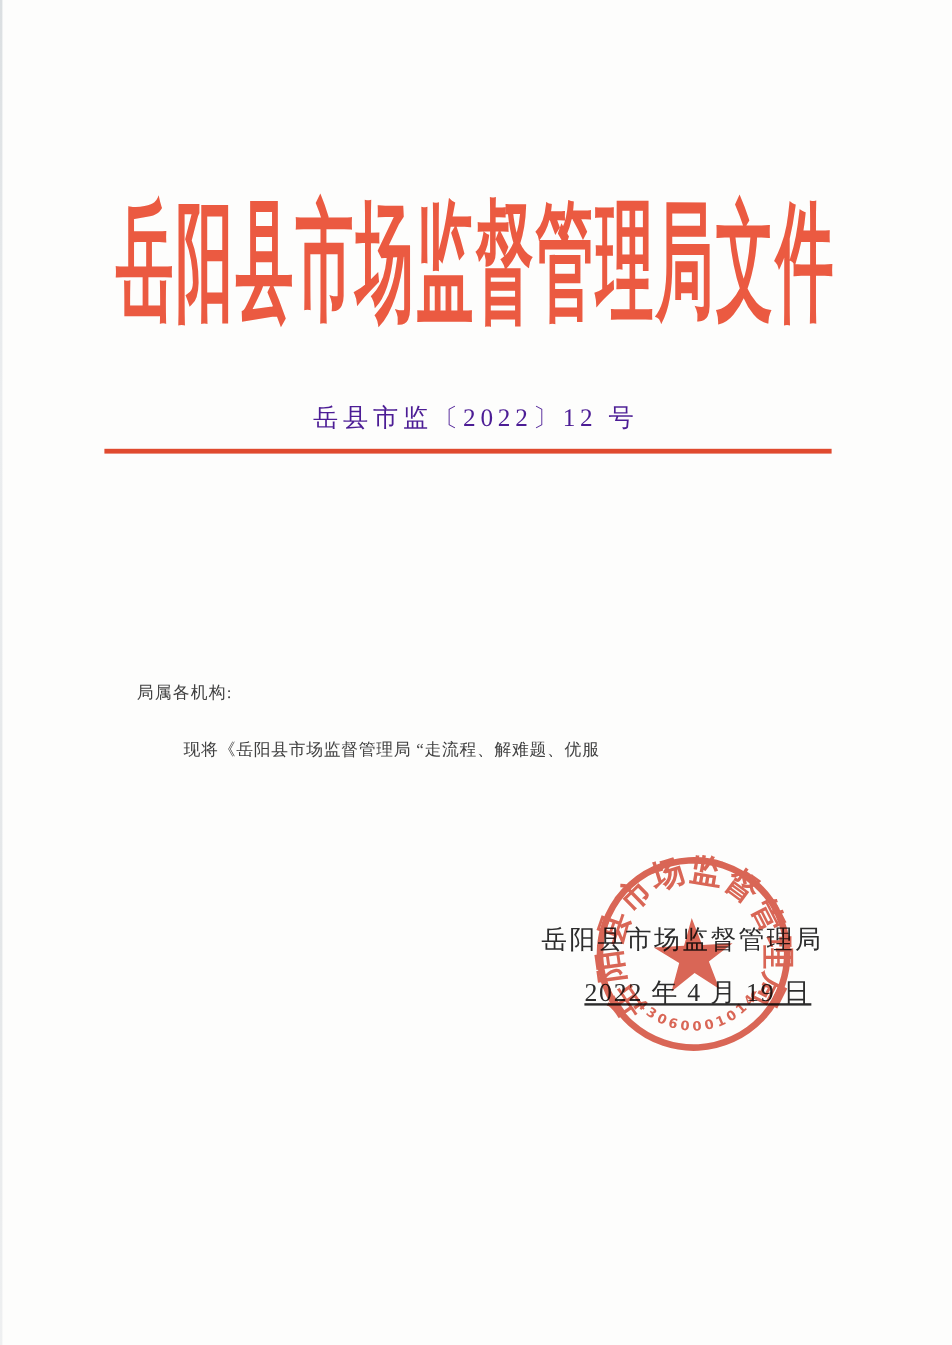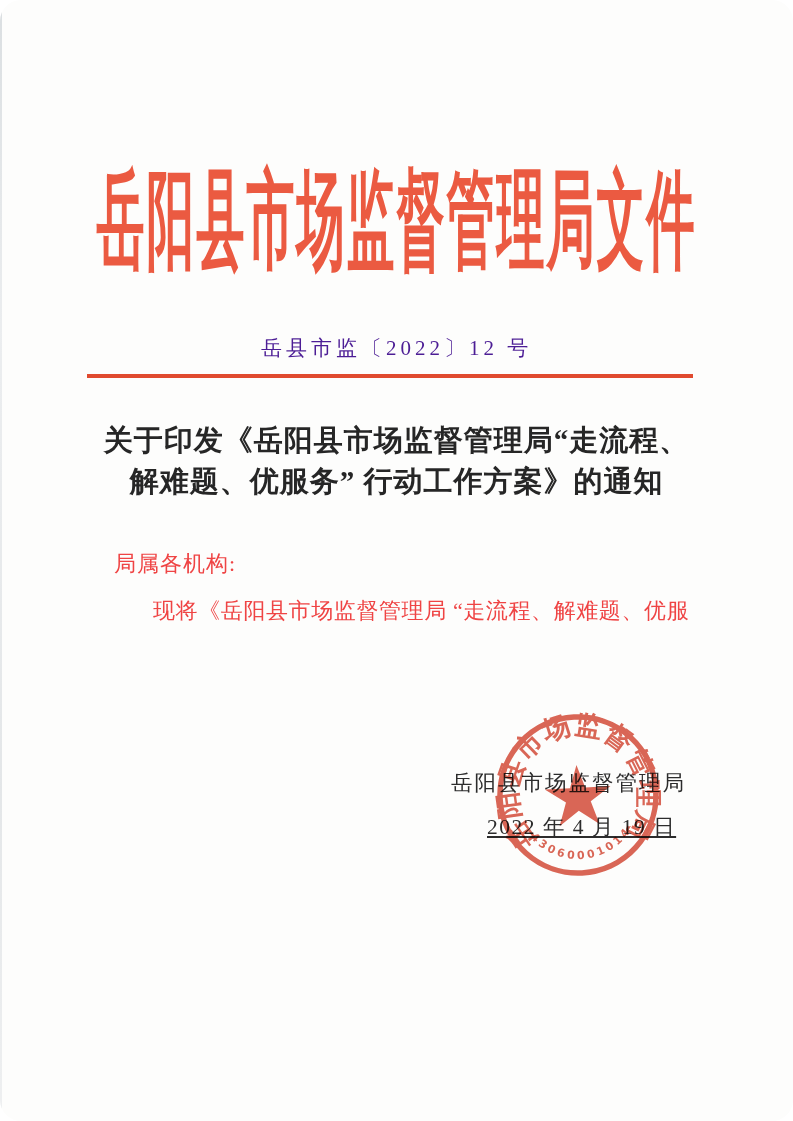--- a/index.html
+++ b/index.html
@@ -2,21 +2,20 @@
 <html><head>
 <meta charset="utf-8">
 <style>
   html,body { margin:0; padding:0; background:#ffffff; }
   #page {
     position:relative;
     width:793px; height:1121px;
     background:#fdfdfc;
     overflow:hidden;
     font-family:"Liberation Serif","DejaVu Serif",serif;
-    border-radius:21px;
   }
   .scan-edge {
     position:absolute; left:0; top:0; width:2px; height:100%;
     background:linear-gradient(180deg,#ccd2d6 0%,#e4e7ea 30%,#d9dde0 70%,#e8eaec 100%);
     opacity:.7;
   }
   .org-header {
     position:absolute; top:167px; left:0; width:100%;
     text-align:center;
     color:#eb5a41;
@@ -38,22 +37,23 @@
     background:#e04a2f;
   }
   .doc-title {
     position:absolute; top:420px; left:0; width:100%;
     text-align:center;
     font-size:29px; font-weight:bold; color:#262626;
     line-height:41px; letter-spacing:1px; white-space:nowrap;
   }
   .body-line {
     position:absolute;
-    font-size:22px; color:#ef4444;
+    font-size:14px; color:#404040;
     white-space:nowrap;
+    margin-top:20px;
   }
   .salutation { top:549px; left:114px; letter-spacing:1px; }
   .para-line1 { top:596px; left:153px; letter-spacing:0.6px; }
   .para-line2 { top:642px; left:114px; letter-spacing:0.6px; }
   .sig-org {
     position:absolute; top:768px; left:451px;
     font-size:21.5px; color:#2c2c2c;
     letter-spacing:2px; white-space:nowrap;
   }
   .sig-date {
@@ -83,24 +83,20 @@
 
 <div id="page">
   <div class="scan-edge"></div>
 
   <div class="org-header">岳阳县市场监督管理局文件</div>
 
   <div class="doc-number">岳县市监〔2022〕12 号</div>
 
   <div class="red-line"></div>
 
-  <div class="doc-title">
-    <div>关于印发《岳阳县市场监督管理局“走流程、</div>
-    <div>解难题、优服务” 行动工作方案》的通知</div>
-  </div>
 
   <div class="body-line salutation">局属各机构:</div>
 
   <div class="body-line para-line1">现将《岳阳县市场监督管理局 “走流程、解难题、优服</div>
 
 
   <div class="sig-org">岳阳县市场监督管理局</div>
 
   <div class="sig-date">2022 年 4 月 19 日</div>
 

